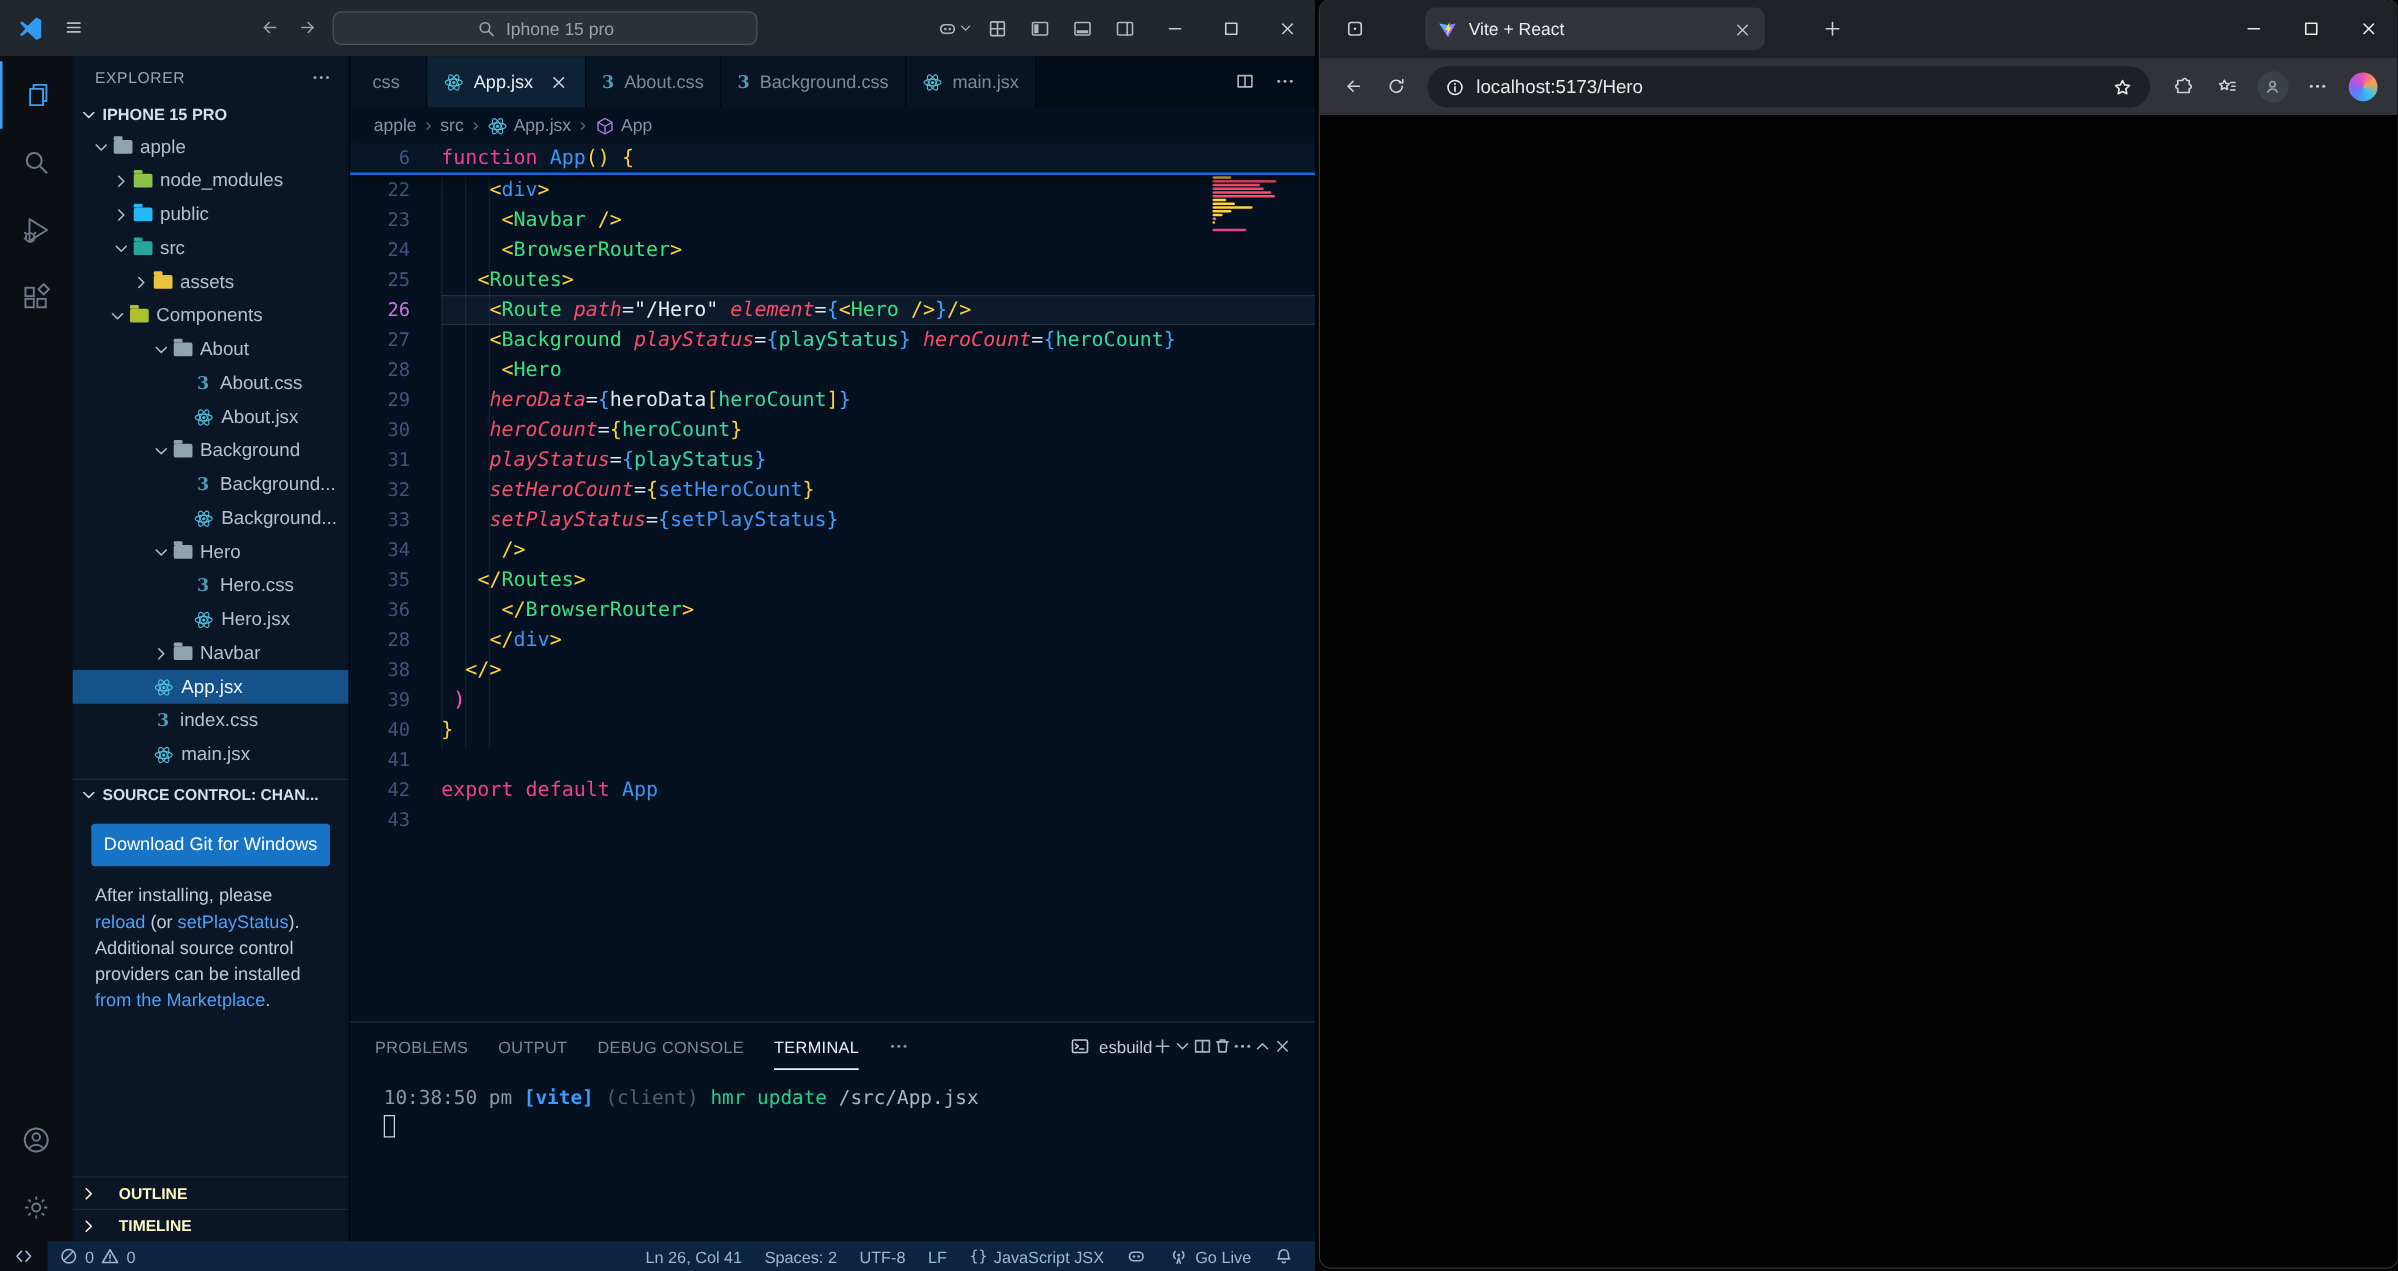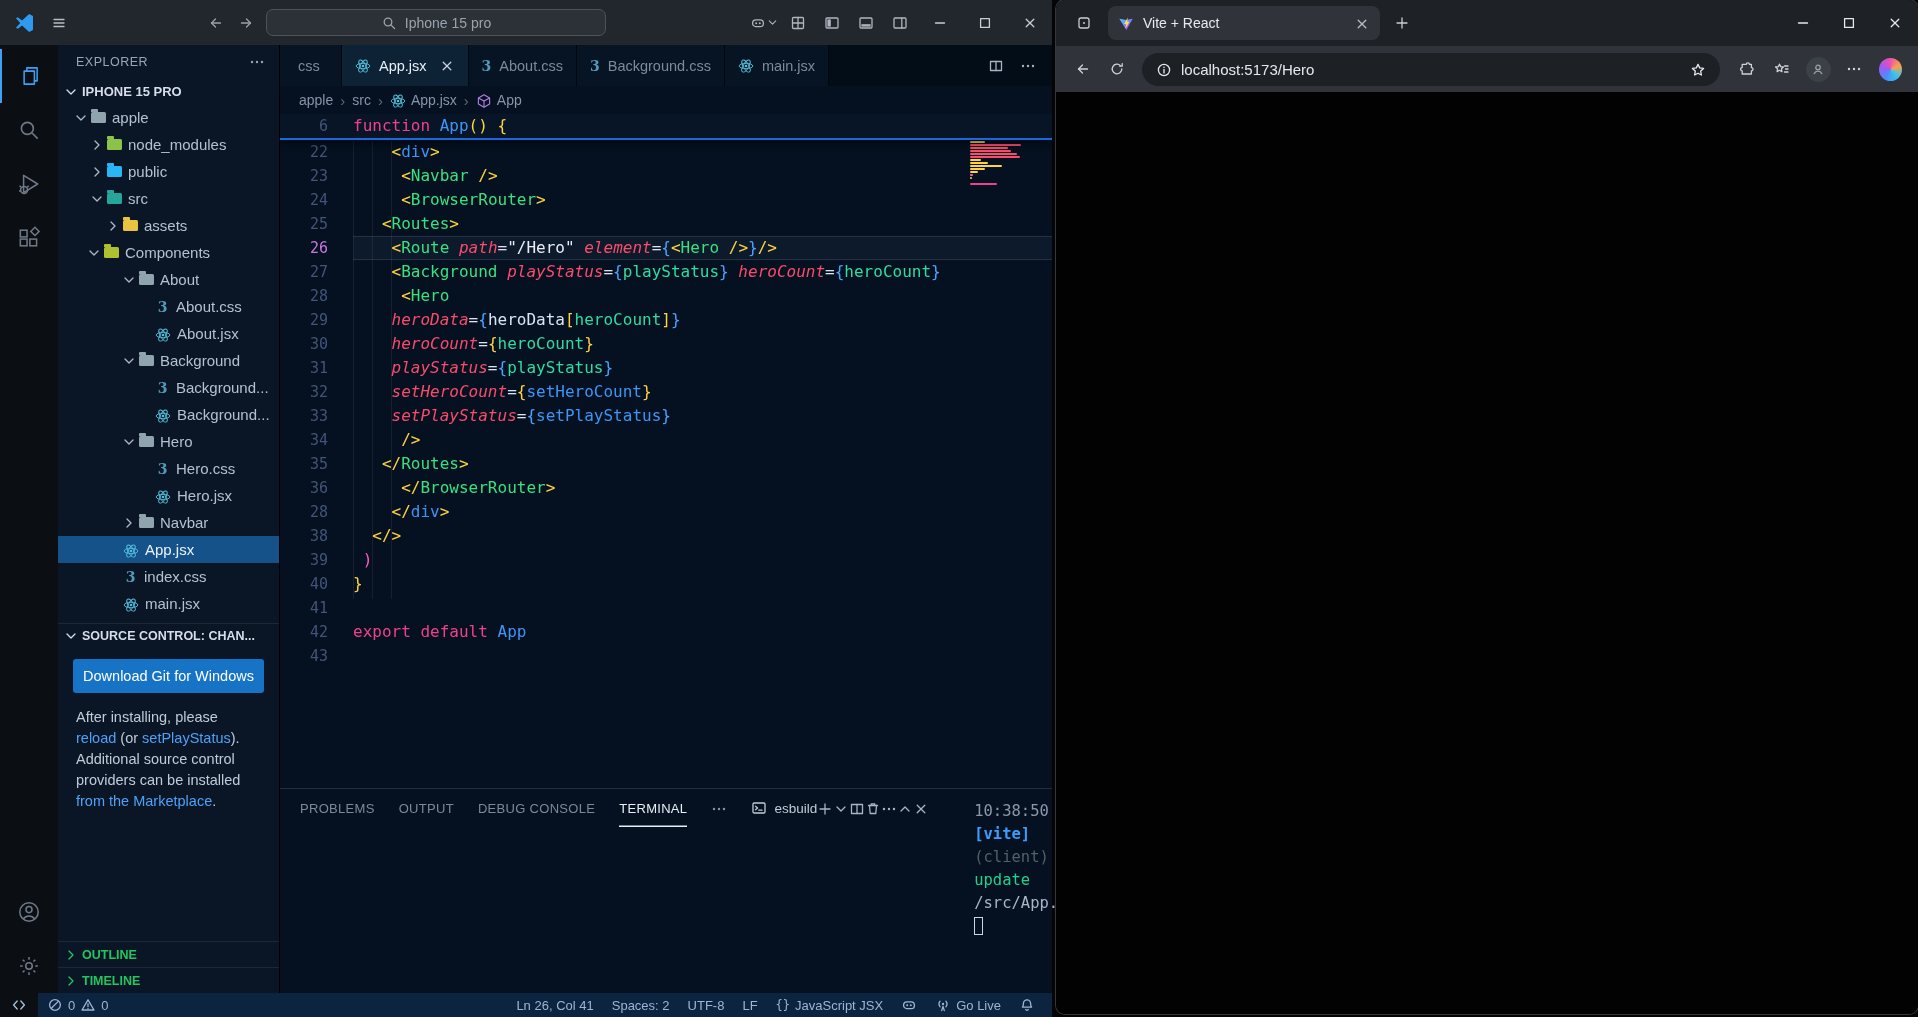--- a/index.html
+++ b/index.html
@@ -45,22 +45,22 @@
   .folder::before { content:""; position:absolute; top:-3px; left:0; width:7px; height:3px; background:var(--fc); border-radius:1px 1px 0 0; }
   .css-ic { color:#519aba; font-weight:bold; font-size:14px; width:15px; text-align:center; font-family:"DejaVu Serif",serif; }
 
   .scm-title { height:25px; display:flex; align-items:center; gap:3px; padding-left:5px; margin-top:6px;
                font-weight:bold; font-size:12.5px; color:#d6dee9; border-top:1px solid rgba(255,255,255,.08); flex:none; }
   .git-btn { margin:11px 15px 4px; background:#1673c5; color:#fff; border-radius:3px; padding:7px 8px;
              text-align:center; font-size:14.5px; line-height:1.4; cursor:pointer; flex:none; }
   .scm-help { padding:10px 18px 0 18px; font-size:14.5px; line-height:1.45; color:#c0cbd8; flex:none; }
   .scm-help .lnk { color:#4ea1f7; }
   .sb-bottom { margin-top:auto; flex:none; }
-  .sb-sec { height:26px; display:flex; align-items:center; gap:3px; padding-left:5px; font-weight:bold;
-            font-size:12.5px; color:#22c55e; border-top:1px solid rgba(255,255,255,.08); }
+  .sb-sec { height:26px; display:flex; align-items:center; gap:16px; padding-left:5px; font-weight:bold;
+            font-size:12.5px; color:#fef9c3; border-top:1px solid rgba(255,255,255,.08); }
 
   .editor-col { flex:1; display:flex; flex-direction:column; min-width:0; background:#051120; border-left:1px solid #000; }
   .tabbar { height:41px; background:#030d18; display:flex; align-items:stretch; flex:none; }
   .tab { display:flex; align-items:center; gap:8px; padding:0 13px; font-size:14.5px; color:#7e8a9a;
          background:#061424; border-right:1px solid #00070f; }
   .tab.partial { width:62px; padding-left:18px; overflow:hidden; }
   .tab.active { background:#0e2236; color:#e9eff6; }
   .tclose { color:#c7d1dd; margin-left:4px; }
   .tab-actions { margin-left:auto; display:flex; align-items:center; gap:16px; padding:0 16px; color:#a9b3c1; }
 
@@ -79,21 +79,21 @@
   .line.cur .ln { color:#c678dd; }
   .line.cur .ct { background:rgba(140,170,220,.06); box-shadow:inset 0 1px 0 rgba(255,255,255,.10), inset 0 -1px 0 rgba(255,255,255,.10); }
 
   .k { color:#f0408c; } .f { color:#3d95f5; } .t { color:#3be07f; } .a { color:#fa4b6b; font-style:italic; }
   .y { color:#ffd23e; } .b { color:#4aa3ff; } .p { color:#ff59c7; } .g { color:#31dba2; }
   .w { color:#dce4f2; } .s { color:#e9edf5; } .d { color:#c7d3e2; }
 
   .minimap { position:absolute; top:6px; right:16px; width:66px; display:flex; flex-direction:column; gap:1px; }
   .mbar { height:2px; border-radius:1px; }
 
-  .panel { height:205px; border-top:1px solid rgba(255,255,255,.12); display:flex; flex-direction:row; background:#051120; flex:none; }
+  .panel { height:176px; border-top:1px solid rgba(255,255,255,.12); display:flex; flex-direction:column; background:#051120; flex:none; }
   .panel-top { height:38px; display:flex; align-items:center; padding:0 6px 0 20px; gap:24px; flex:none; }
   .ptab { font-size:13px; color:#7d8998; letter-spacing:.3px; height:38px; display:flex; align-items:center; }
   .ptab.active { color:#e7eef6; box-shadow:inset 0 -1.5px 0 #e7eef6; }
   .ptab-dots { color:#8a95a4; }
   .panel-actions { margin-left:auto; display:flex; align-items:center; color:#aab4c2; padding-right:12px; }
   .profile { display:flex; align-items:center; gap:7px; font-size:13.5px; color:#c2cbd7; }
   .term { padding:11px 0 0 27px; font-family:"DejaVu Sans Mono",monospace; font-size:15.5px; line-height:23px; }
   .cursor { width:9px; height:18px; border:1px solid #ccd5e3; margin-top:2px; }
   .tm-time { color:#8b98a9; } .tm-vite { color:#3b9eff; font-weight:bold; } .tm-client { color:#555f6b; }
   .tm-green { color:#23d18b; } .tm-path { color:#aab4c4; }
@@ -101,21 +101,21 @@
   .statusbar { height:24px; background:#0d2440; display:flex; align-items:center; color:#9db4d6; font-size:13px; flex:none; }
   .sb-remote { width:38px; height:24px; background:#0b0e13; display:flex; align-items:center; justify-content:center; color:#a9c0de; flex:none; }
   .sb-item { display:flex; align-items:center; gap:5px; padding:0 9px; height:24px; white-space:nowrap; }
   .sb-right { margin-left:auto; display:flex; align-items:center; padding-right:8px; }
   .braces-glyph { font-family:"DejaVu Sans Mono",monospace; font-size:12px; color:#9db4d6; }
 
   
   .browser { position:absolute; left:1056px; top:0; width:862px; height:1014px; background:#020202;
              border-radius:9px; overflow:hidden; display:flex; flex-direction:column;
              box-shadow:0 0 0 1px #34383e; }
-  .b-tabstrip { height:46px; background:#1e2126; display:flex; align-items:center; padding-left:12px; flex:none; }
+  .b-tabstrip { height:46px; background:#1e2126; display:flex; align-items:center; padding-left:12px; flex:none;gap:32px; }
   .b-tabactions { width:32px; height:32px; display:flex; align-items:center; justify-content:center; color:#c9ced4; }
   .b-tab { width:272px; height:34px; background:#30343a; border-radius:8px; display:flex; align-items:center;
            gap:9px; padding:0 10px; margin-left:8px; color:#e8eaed; font-size:14px; }
   .b-tab-title { flex:1; overflow:hidden; white-space:nowrap; }
   .b-tab-close { color:#b9bec5; }
   .b-newtab { width:30px; height:30px; display:flex; align-items:center; justify-content:center; color:#c9ced4; margin-left:7px; }
   .b-wc { margin-left:auto; display:flex; height:46px; }
   .b-wc > div { width:46px; height:46px; display:flex; align-items:center; justify-content:center; color:#e6e8ea; }
   .b-toolbar { height:46px; background:#30343a; display:flex; align-items:center; padding:0 10px; flex:none; }
   .b-nav { width:34px; height:34px; display:flex; align-items:center; justify-content:center; color:#ced3d9; }

